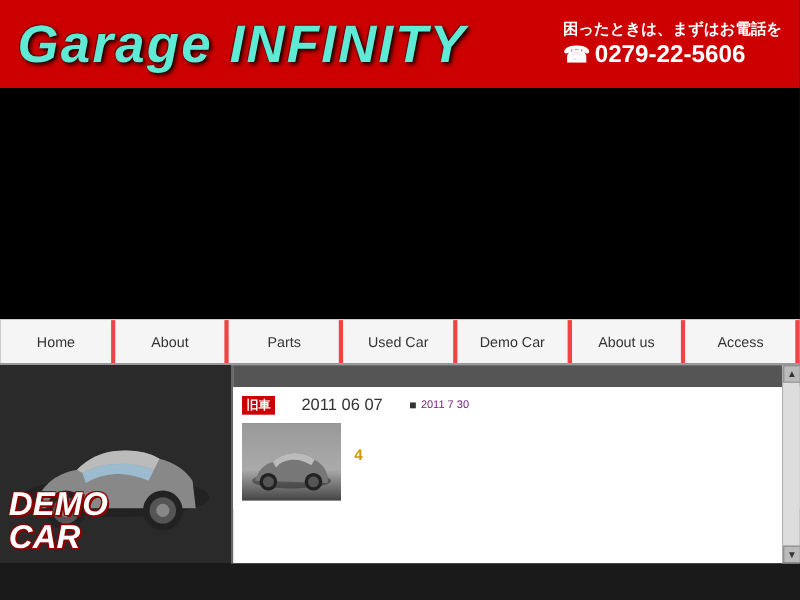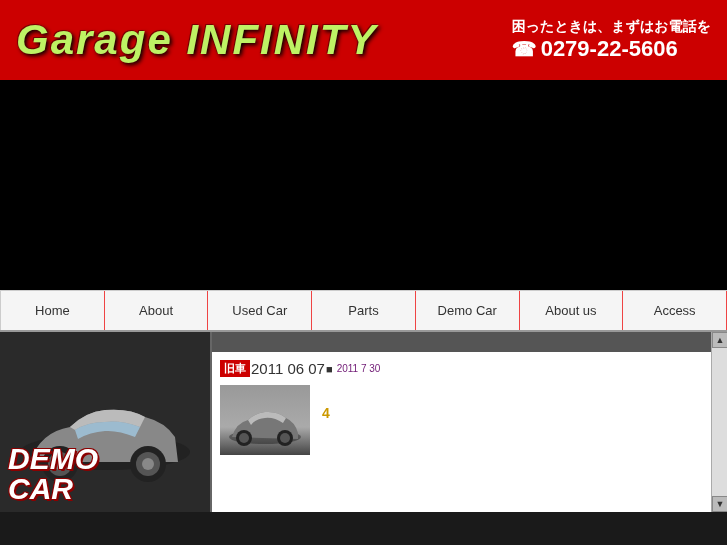--- a/index.html
+++ b/index.html
@@ -14,23 +14,23 @@
     
     #header {
       background: #cc0000;
       display: flex;
       align-items: center;
       justify-content: space-between;
       padding: 8px 16px;
       height: 80px;
     }
     #logo-title {
-      font-size: 42px;
+      font-size: 48px;
       font-weight: 900;
-      color: #bef264;
+      color: #5eead4;
       font-family: Impact, Arial Black, sans-serif;
       letter-spacing: 2px;
       text-shadow: 2px 2px 4px #000, -1px -1px 0 #800000;
       font-style: italic;
     }
     #header-contact {
       text-align: right;
       color: white;
     }
     #header-contact-text {
@@ -64,21 +64,21 @@
       border-bottom: 2px solid #999;
       display: flex;
       width: 100%;
     }
     .nav-item {
       flex: 1;
       text-align: center;
       padding: 12px 4px;
       font-size: 13px;
       color: #333;
-      border-right: 1px solid #ef4444;
+      border-right: 4px solid #ef4444;
       cursor: pointer;
       background: #f5f5f5;
     }
     .nav-item:first-child {
       border-left: 1px solid #ccc;
     }
 
     
     #content {
       display: flex;
@@ -133,21 +133,21 @@
     }
 
     
     #post-area {
       padding: 8px;
       background: #fff;
     }
     #post-meta {
       display: flex;
       align-items: center;
-      gap: 1px;
+      gap: 24px;
       margin-bottom: 8px;
       font-size: 12px;
     }
     #post-label {
       background: #cc0000;
       color: white;
       padding: 1px 4px;
       font-size: 11px;
       font-weight: bold;
     }
@@ -231,22 +231,22 @@
       <span>0279-22-5606</span>
     </div>
   </div>
 </div>
 
 <div id="banner"></div>
 
 <div id="nav">
   <div class="nav-item">Home</div>
   <div class="nav-item">About</div>
+  <div class="nav-item">Parts</div>
   <div class="nav-item">Used Car</div>
-  <div class="nav-item">Parts</div>
   <div class="nav-item">Demo Car</div>
   <div class="nav-item">About us</div>
   <div class="nav-item">Access</div>
 </div>
 
 <div id="content">
 
   <div id="sidebar">
     <div id="sidebar-img">
 

